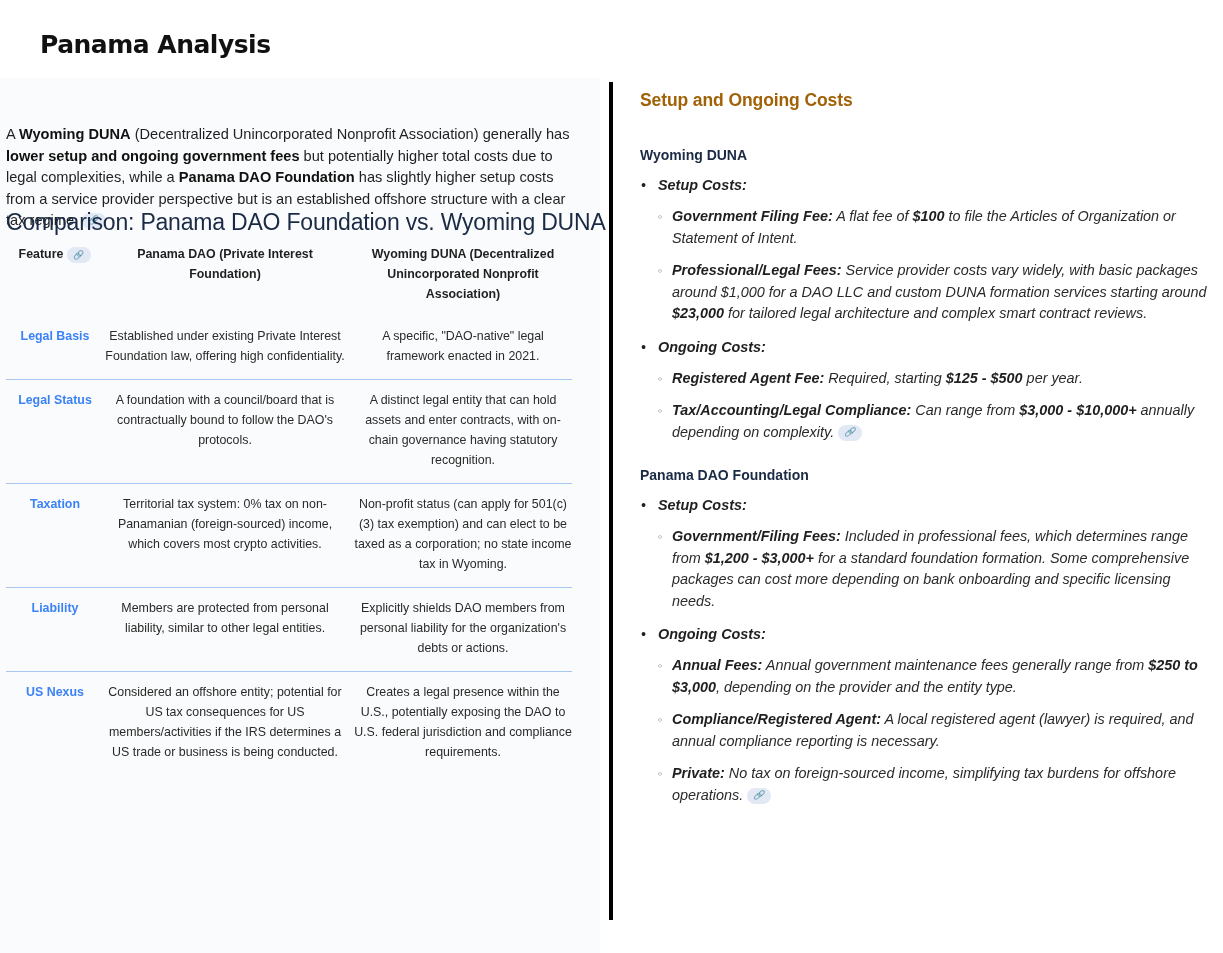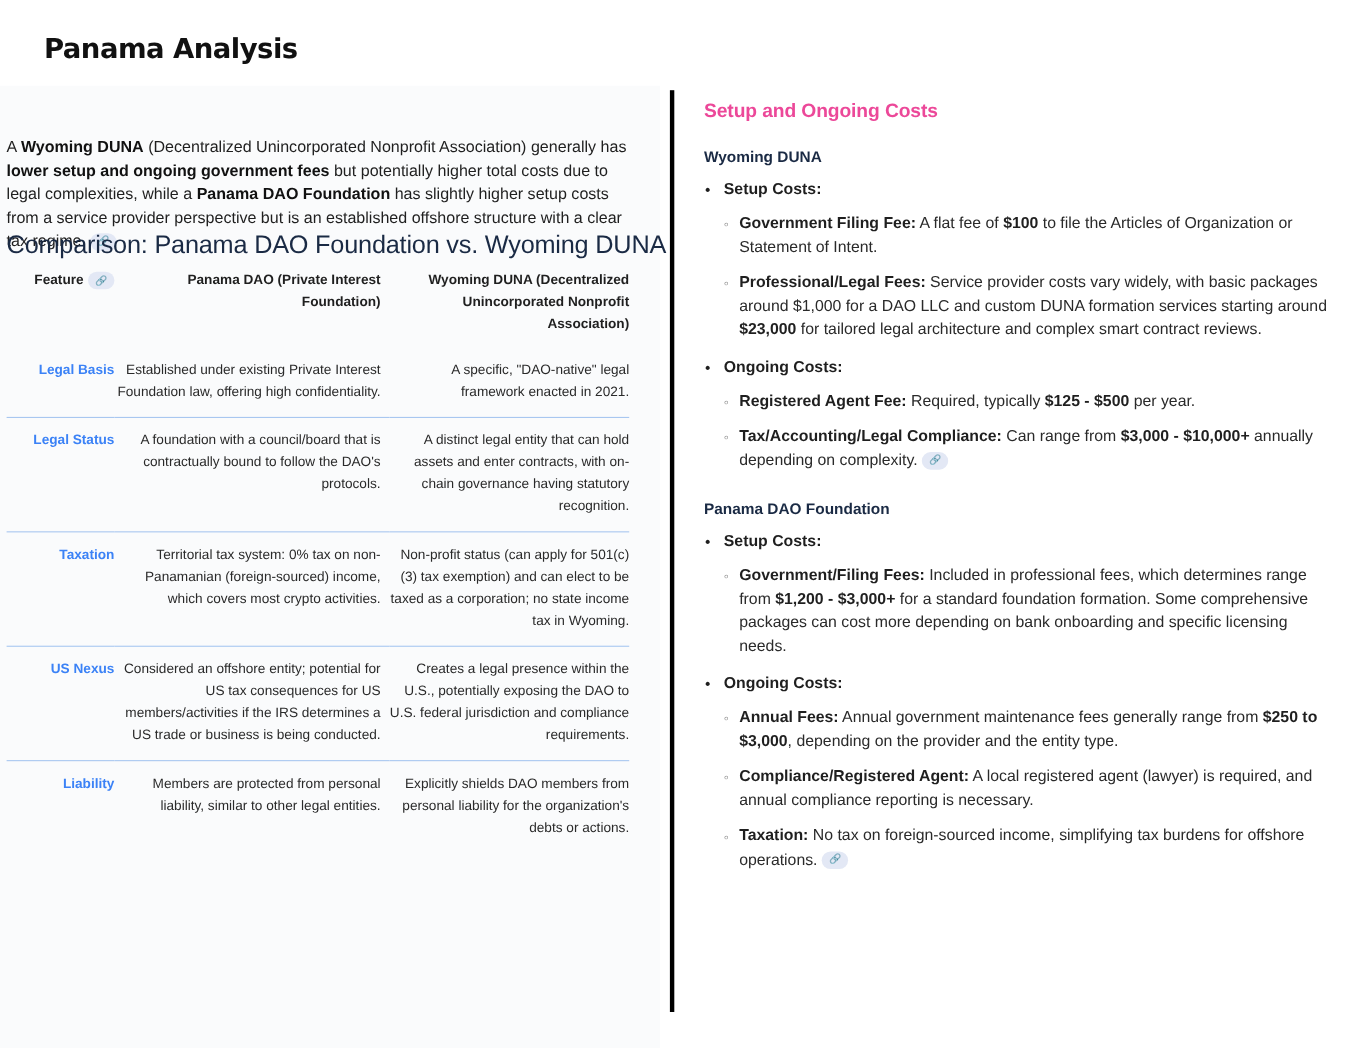--- a/index.html
+++ b/index.html
@@ -33,45 +33,45 @@
     .section-heading {
       position: absolute; left: 6px; top: 209px;
       font-size: 23px; color: #1a2a44; font-weight: normal;
       letter-spacing: -0.2px;
     }
     table.cmp {
       position: absolute; left: 6px; top: 244px; width: 566px;
       border-collapse: collapse; font-size: 12.4px; line-height: 20px;
     }
     table.cmp th, table.cmp td {
-      text-align: right; vertical-align: top; padding: 0 0 13px 0;
+      text-align: center; vertical-align: top; padding: 0 0 13px 0;
     }
     table.cmp th { font-weight: bold; color: #1f1f1f; padding-bottom: 12px; }
     table.cmp tr { border-bottom: 1.5px solid #a8c7f0; }
     table.cmp tr:last-child { border-bottom: none; }
     table.cmp tbody td { padding-top: 10px; padding-bottom: 13px; color: #2a2a2a; }
     table.cmp td.feat { font-weight: bold; color: #3b82f6; }
     .col1 { width: 98px; }
     .col2 { width: 250px; padding-right: 8px !important; }
     .col3 { width: 218px; }
     .divider {
       position: absolute; left: 609px; top: 82px; width: 4px; height: 838px;
       background: #000;
     }
     .right {
       position: absolute; left: 640px; top: 90px; width: 575px;
     }
     .r-h2 {
-      font-size: 17.5px; color: #ec4899; margin-bottom: 23px; letter-spacing: -0.1px;
+      font-size: 17.5px; color: #a16207; margin-bottom: 36px; letter-spacing: -0.1px;
     }
     .r-h3 {
       font-size: 14px; font-weight: bold; color: #1a2a44; margin-bottom: 12px;
     }
     ul.lvl1 { list-style: none; }
-    ul.lvl1 > li { position: relative; padding-left: 18px; margin-bottom: 12px; }
+    ul.lvl1 > li { position: relative; padding-left: 18px; margin-bottom: 12px; font-style: italic; }
     ul.lvl1 > li > .li-label {
       font-size: 14.4px; font-weight: bold; color: #1f1f1f; line-height: 21px;
       display: block; margin-bottom: 10px;
     }
     ul.lvl1 > li::before {
       content: "•"; position: absolute; left: 1px; top: 0; font-size: 14px; line-height: 21px;
     }
     ul.lvl2 { list-style: none; }
     ul.lvl2 > li {
       position: relative; padding-left: 14px; margin-bottom: 11px;
@@ -112,28 +112,28 @@
         <td class="col1 feat">Legal Status</td>
         <td class="col2">A foundation with a council/board that is contractually bound to follow the DAO's protocols.</td>
         <td class="col3">A distinct legal entity that can hold assets and enter contracts, with on-chain governance having statutory recognition.</td>
       </tr>
       <tr>
         <td class="col1 feat">Taxation</td>
         <td class="col2">Territorial tax system: 0% tax on non-Panamanian (foreign-sourced) income, which covers most crypto activities.</td>
         <td class="col3">Non-profit status (can apply for 501(c)(3) tax exemption) and can elect to be taxed as a corporation; no state income tax in Wyoming.</td>
       </tr>
       <tr>
+        <td class="col1 feat">Liability</td>
+        <td class="col2">Members are protected from personal liability, similar to other legal entities.</td>
+        <td class="col3">Explicitly shields DAO members from personal liability for the organization's debts or actions.</td>
+      </tr>
+      <tr>
         <td class="col1 feat">US Nexus</td>
         <td class="col2">Considered an offshore entity; potential for US tax consequences for US members/activities if the IRS determines a US trade or business is being conducted.</td>
         <td class="col3">Creates a legal presence within the U.S., potentially exposing the DAO to U.S. federal jurisdiction and compliance requirements.</td>
-      </tr>
-      <tr>
-        <td class="col1 feat">Liability</td>
-        <td class="col2">Members are protected from personal liability, similar to other legal entities.</td>
-        <td class="col3">Explicitly shields DAO members from personal liability for the organization's debts or actions.</td>
       </tr>
     </tbody>
 </table>
 
 <div class="divider"></div>
 
 <div class="right" id="right">
   <h2 class="r-h2">Setup and Ongoing Costs</h2>
   <div id="costs-sections">
       <h3 class="r-h3">Wyoming DUNA</h3>
@@ -141,37 +141,37 @@
         <li>
           <span class="li-label">Setup Costs:</span>
           <ul class="lvl2">
             <li><b>Government Filing Fee:</b><span> A flat fee of </span><b>$100</b><span> to file the Articles of Organization or Statement of Intent.</span></li>
             <li><b>Professional/Legal Fees:</b><span> Service provider costs vary widely, with basic packages around $1,000 for a DAO LLC and custom DUNA formation services starting around </span><b>$23,000</b><span> for tailored legal architecture and complex smart contract reviews.</span></li>
           </ul>
         </li>
         <li>
           <span class="li-label">Ongoing Costs:</span>
           <ul class="lvl2">
-            <li><b>Registered Agent Fee:</b><span> Required, typically </span><b>$125 - $500</b><span> per year.</span></li>
+            <li><b>Registered Agent Fee:</b><span> Required, starting </span><b>$125 - $500</b><span> per year.</span></li>
             <li><b>Tax/Accounting/Legal Compliance:</b><span> Can range from </span><b>$3,000 - $10,000+</b><span> annually depending on complexity.</span><span class="chip">🔗</span></li>
           </ul>
         </li>
       </ul>
       <div class="gap"></div>
       <h3 class="r-h3">Panama DAO Foundation</h3>
       <ul class="lvl1">
         <li>
           <span class="li-label">Setup Costs:</span>
           <ul class="lvl2">
             <li><b>Government/Filing Fees:</b><span> Included in professional fees, which determines range from </span><b>$1,200 - $3,000+</b><span> for a standard foundation formation. Some comprehensive packages can cost more depending on bank onboarding and specific licensing needs.</span></li>
           </ul>
         </li>
         <li>
           <span class="li-label">Ongoing Costs:</span>
           <ul class="lvl2">
             <li><b>Annual Fees:</b><span> Annual government maintenance fees generally range from </span><b>$250 to $3,000</b><span>, depending on the provider and the entity type.</span></li>
             <li><b>Compliance/Registered Agent:</b><span> A local registered agent (lawyer) is required, and annual compliance reporting is necessary.</span></li>
-            <li><b>Taxation:</b><span> No tax on foreign-sourced income, simplifying tax burdens for offshore operations.</span><span class="chip">🔗</span></li>
+            <li><b>Private:</b><span> No tax on foreign-sourced income, simplifying tax burdens for offshore operations.</span><span class="chip">🔗</span></li>
           </ul>
         </li>
       </ul>
     </div>
 </div>
 
 </body></html>

